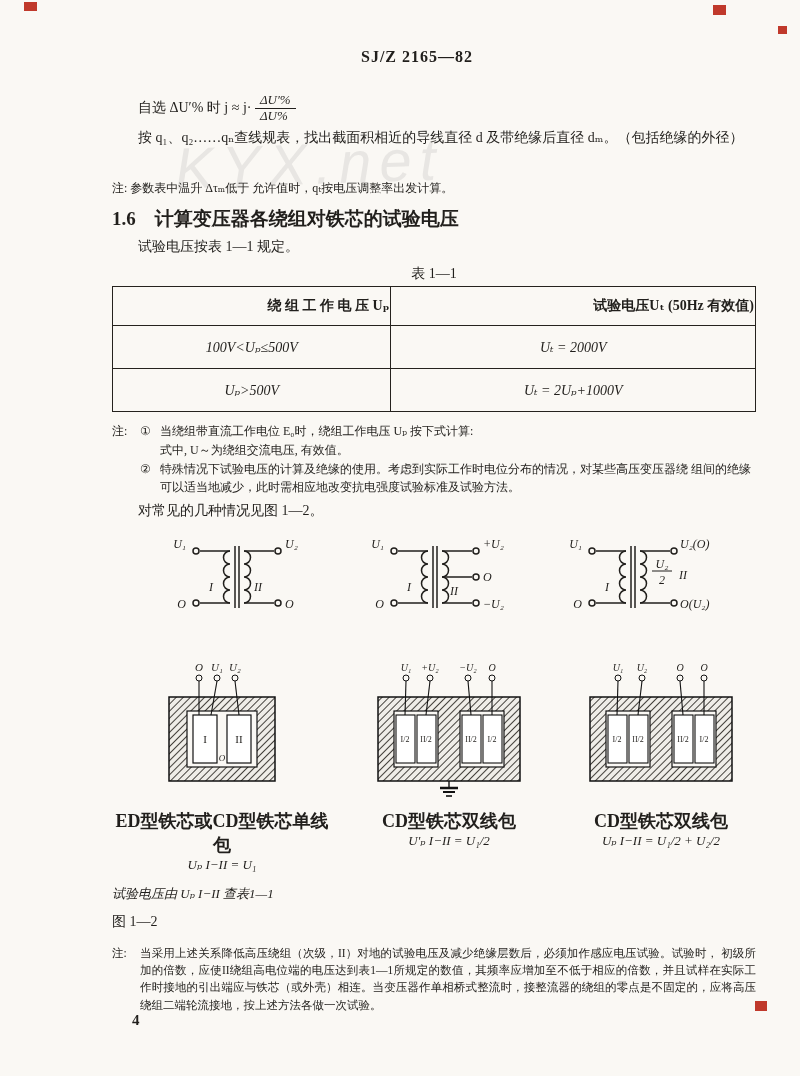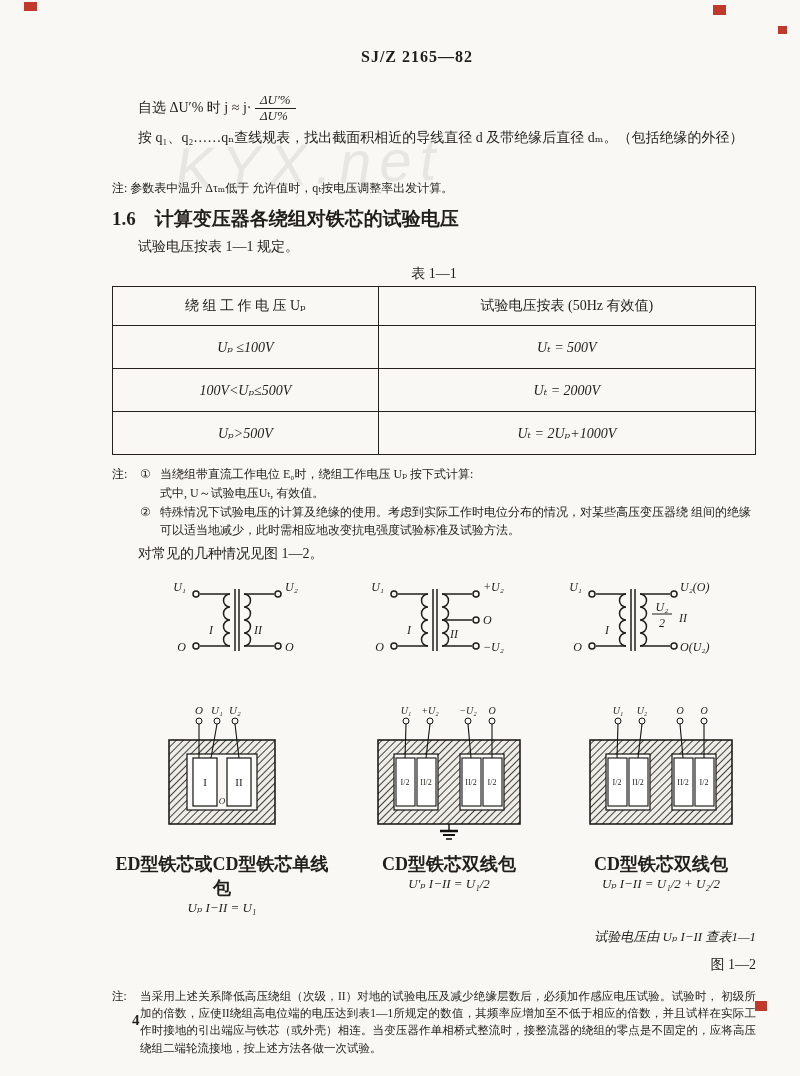--- a/index.html
+++ b/index.html
@@ -16,38 +16,38 @@
   .header{position:absolute;top:48px;left:0;width:100%;text-align:center;
           font-weight:bold;font-size:16px;letter-spacing:1px;padding-left:17px;}
   .content{position:absolute;left:112px;top:90px;width:644px;}
   .p{font-size:14px;line-height:1.5;margin:3px 0;}
   .ind{padding-left:26px;}
   .small{font-size:12px;margin-top:31px;}
   .heading{font-weight:bold;font-size:19px;margin-top:8px;}
   .table-caption{text-align:center;font-size:14px;margin:8px 0 3px;}
   .vtable{width:100%;border-collapse:collapse;margin:2px 0 10px;}
   .vtable th,.vtable td{border:1.6px solid #25221e;text-align:center;font-size:14px;height:40px;}
-  .vtable th{font-weight:normal;height:36px;}
+  .vtable th{font-weight:bold;height:36px;text-align:right;}
   .vtable td{font-style:italic;}
   .note-block{display:flex;font-size:12px;line-height:1.55;margin:2px 0;}
   .note-label{width:28px;flex:none;}
   .note-body{flex:1;}
   .note-item{display:flex;}
   .note-marker{width:20px;flex:none;}
   .note-formula{padding-left:20px;font-style:italic;margin:2px 0;}
   .frac{display:inline-block;vertical-align:middle;text-align:left;font-size:13px;line-height:1.15;font-style:italic;}
   .frac .num{display:block;border-bottom:1.3px solid #211f1c;padding:0 5px;}
   .frac .den{display:block;padding:0 5px;}
   .formula-line{font-size:14px;}
   .schematics-row{display:flex;justify-content:center;gap:18px;margin:6px 0 18px;}
   .cores-row{display:flex;justify-content:center;gap:22px;margin-top:22px;}
   .core-block{margin:0;text-align:center;}
   .core-caption{font-size:18px;font-weight:bold;margin-top:4px;}
   .core-formula{font-size:13px;font-style:italic;}
-  .center-line{text-align:right;font-size:13px;margin-top:12px;font-style:italic;}
+  .center-line{text-align:left;font-size:13px;margin-top:12px;font-style:italic;}
   .fig-caption{font-style:normal;font-size:14px;margin-top:10px;}
   .footnote{display:flex;font-size:11.5px;line-height:1.5;margin-top:14px;text-align:justify;}
   .pageno{position:absolute;left:132px;top:1012px;font-size:15px;font-weight:bold;}
   svg text{font-family:"Liberation Serif","DejaVu Serif",serif;fill:#211f1c;}
   .svglabel{font-size:12px;font-style:italic;}
 </style>
 </head>
 <body>
 
 <div class="page">
@@ -76,25 +76,21 @@
 
     <div class="p heading">1.6　计算变压器各绕组对铁芯的试验电压</div>
     <div class="p ind">试验电压按表 1—1 规定。</div>
 
     <div class="table-caption">表 1—1</div>
 
     <table class="vtable">
       <tbody>
           <tr>
         <th>绕 组 工 作 电 压 Uₚ</th>
-        <th>试验电压按表 (50Hz 有效值)</th>
-      </tr>
-      <tr>
-        <td>Uₚ ≤100V</td>
-        <td>Uₜ = 500V</td>
+        <th>试验电压Uₜ (50Hz 有效值)</th>
       </tr>
       <tr>
         <td>100V&lt;Uₚ≤500V</td>
         <td>Uₜ = 2000V</td>
       </tr>
       <tr>
         <td>Uₚ&gt;500V</td>
         <td>Uₜ = 2Uₚ+1000V</td>
       </tr>
     </tbody>
@@ -102,21 +98,21 @@
 
     <div class="note-block">
       <span class="note-label">注:</span>
       <div class="note-body">
         <div class="note-item">
           <span class="note-marker">①</span>
           <span>当绕组带直流工作电位 E₀时，绕组工作电压 Uₚ 按下式计算:</span>
         </div>
         <div class="note-item">
           <span class="note-marker"></span>
-          <span>式中, U～试验电压Uₜ, 有效值。</span>
+          <span>式中, U～为绕组交流电压, 有效值。</span>
         </div>
         <div class="note-item">
           <span class="note-marker">②</span>
           <span>特殊情况下试验电压的计算及绝缘的使用。考虑到实际工作时电位分布的情况，对某些高压变压器绕 组间的绝缘可以适当地减少，此时需相应地改变抗电强度试验标准及试验方法。</span>
         </div>
       </div>
     </div>
 
     <div class="p ind">对常见的几种情况见图 1—2。</div>
 

